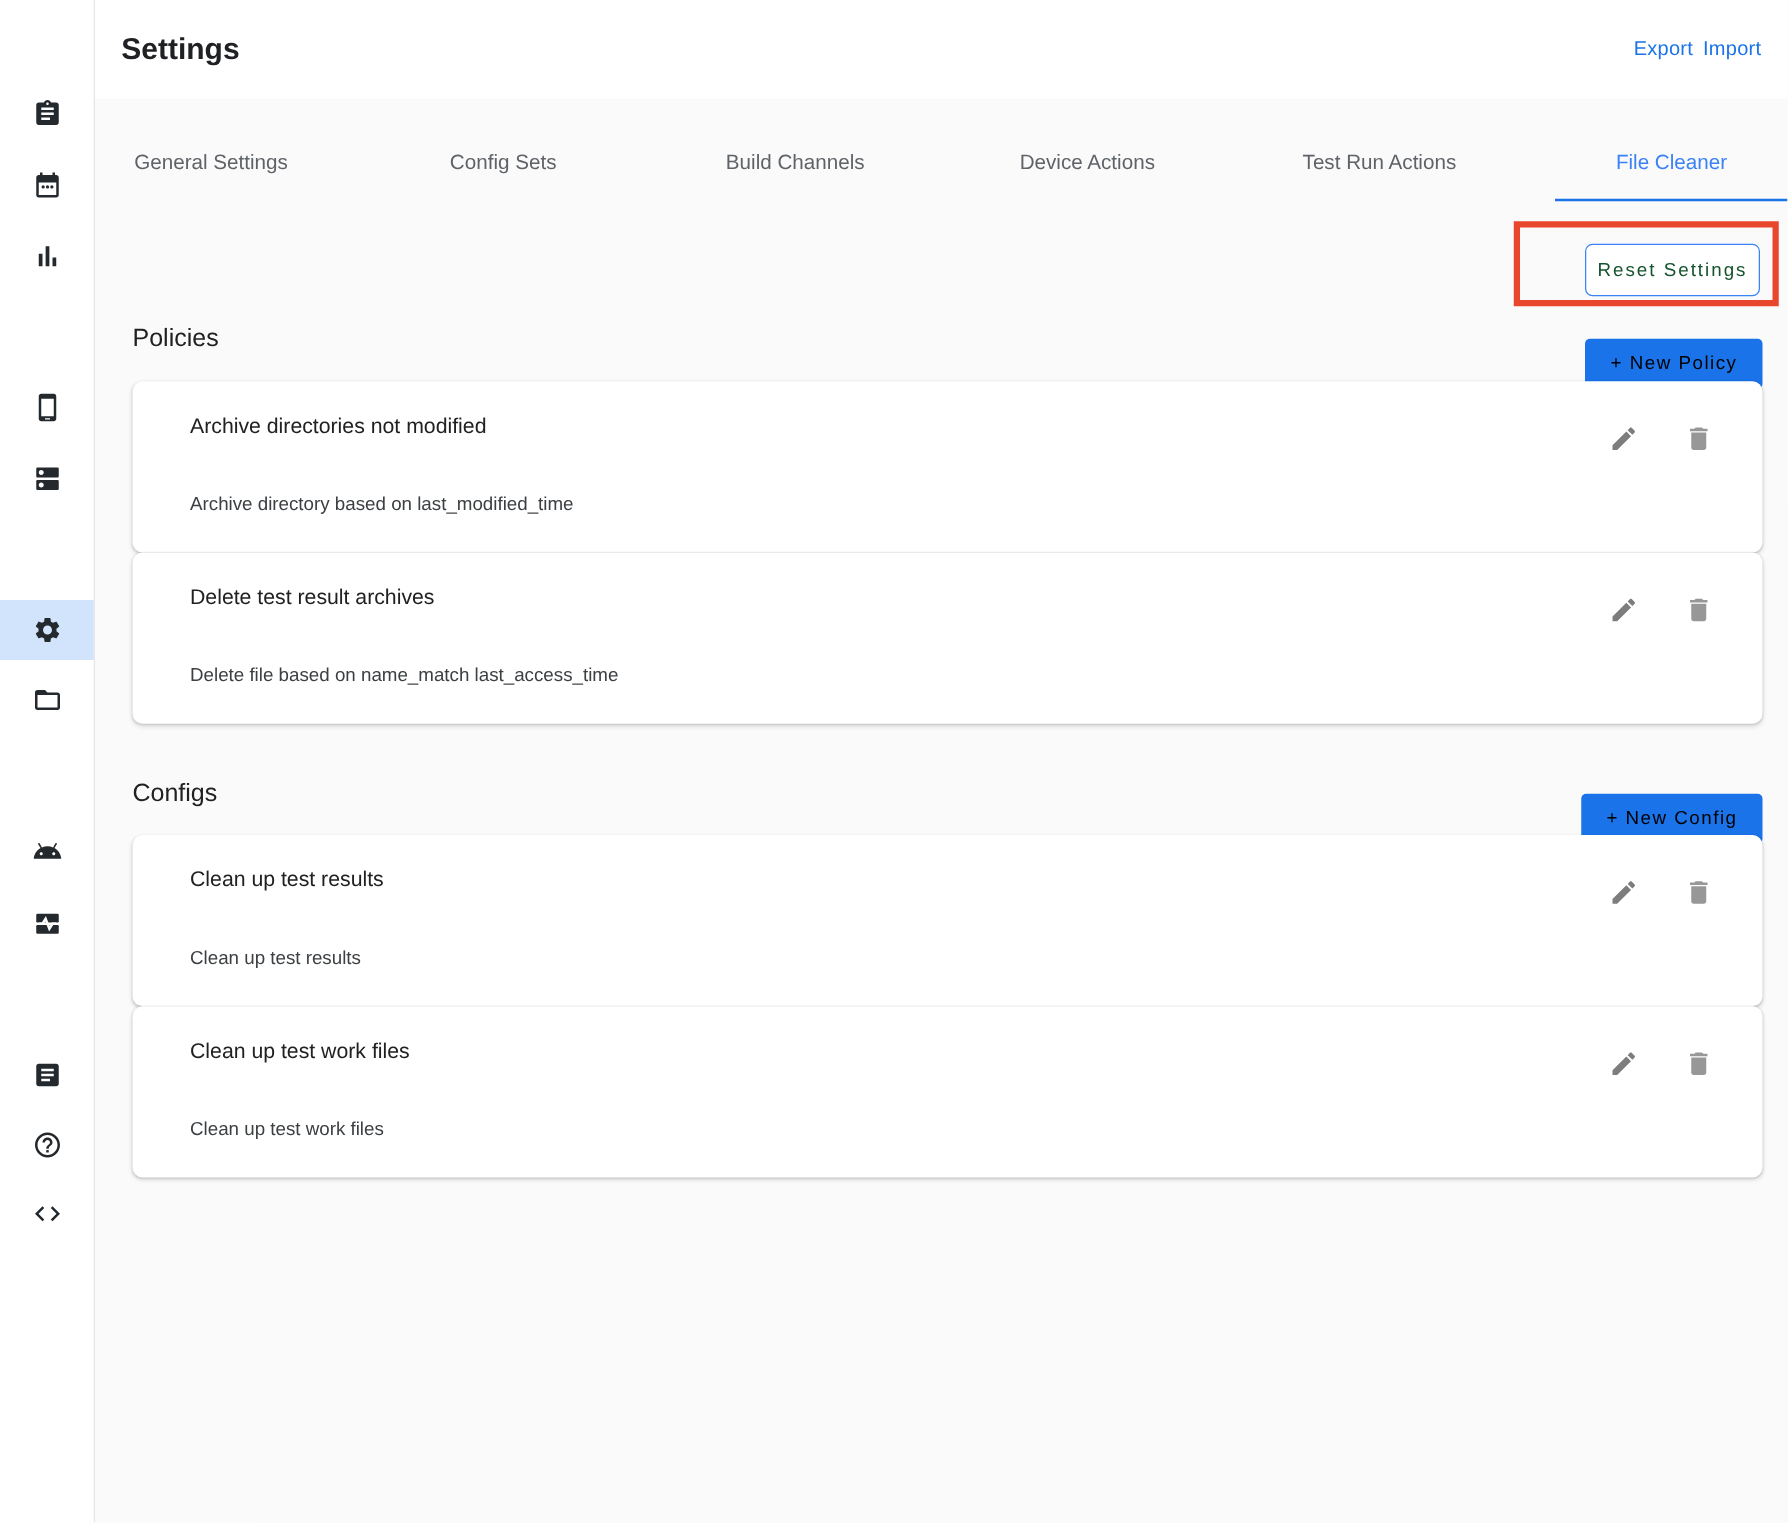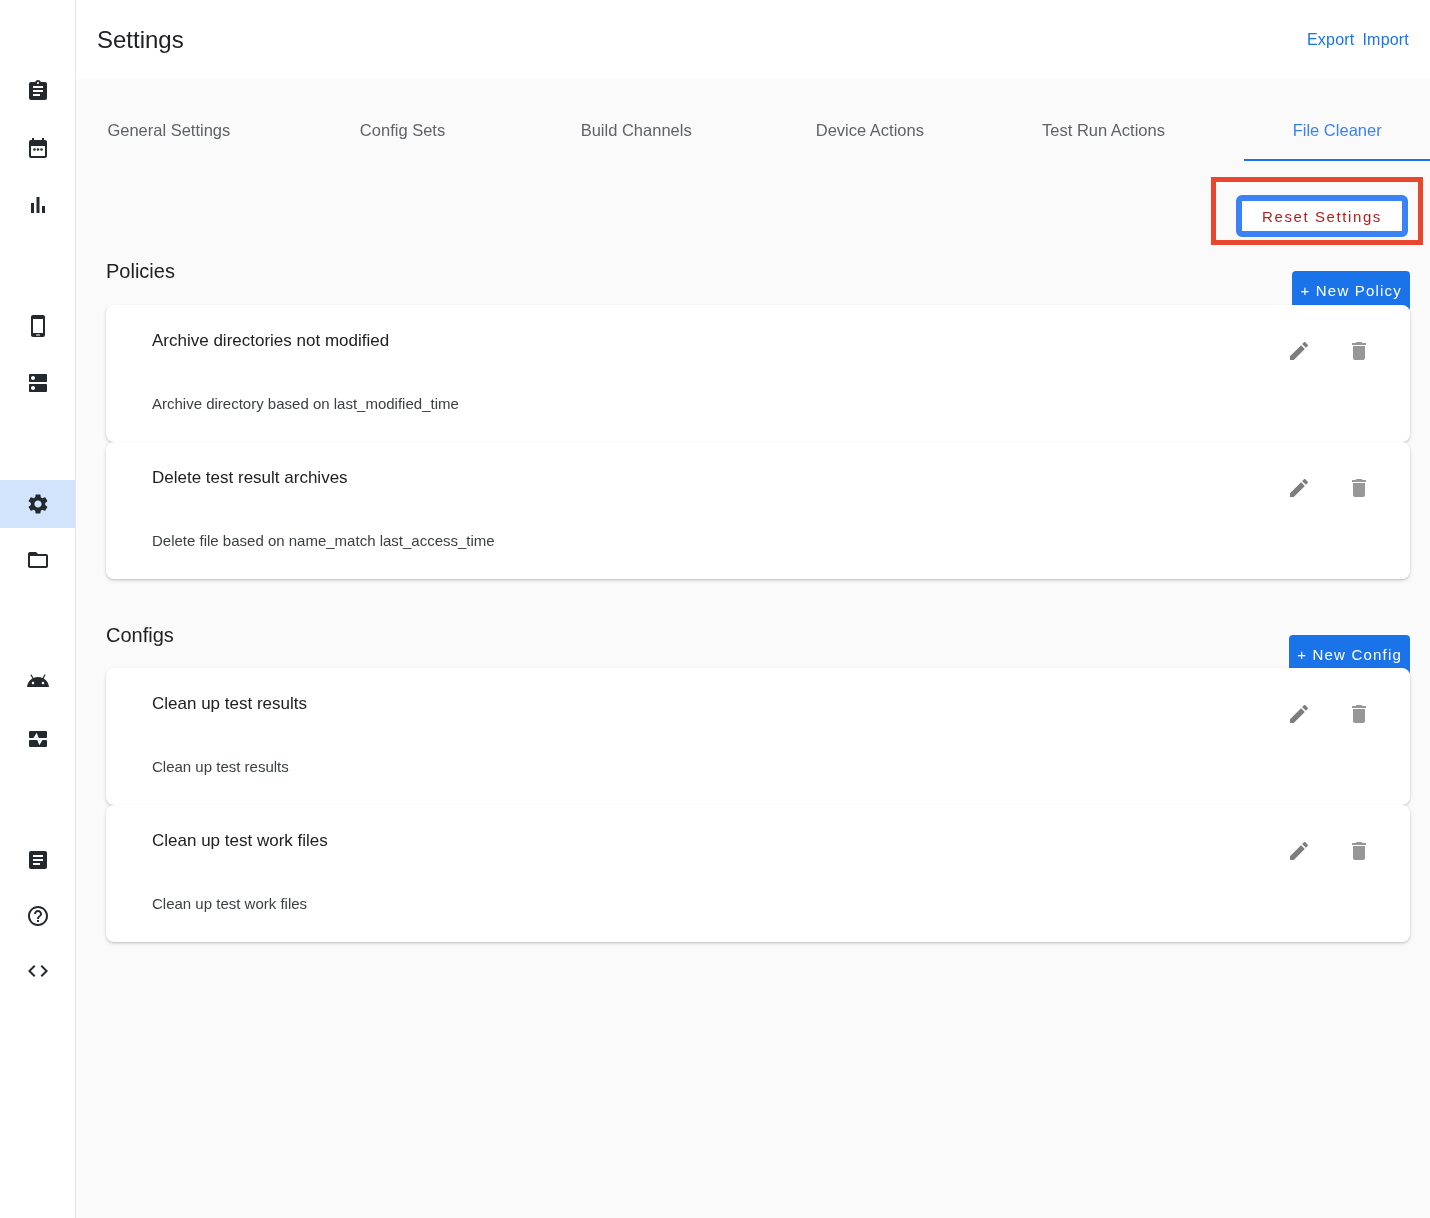--- a/index.html
+++ b/index.html
@@ -25,21 +25,21 @@
   .nav-item.active { background:#d2e3fc; }
 
   
   .main { flex:1; display:flex; flex-direction:column; background:#fafafa; min-width:0; }
 
   .header {
     height:79px; background:#ffffff; flex-shrink:0;
     display:flex; align-items:center; justify-content:space-between;
     padding:0 21px 0 21px;
   }
-  .page-title { font-size:24px; color:#202124; font-weight:400; }
+  .page-title { font-size:24px; color:#202124; font-weight:700; }
   .header-links { display:flex; gap:8px; }
   .text-link { font-size:16px; color:#1a73e8; cursor:pointer; letter-spacing:0.2px; }
 
   .tabs { height:82px; display:flex; flex-shrink:0;gap:48px; }
   .tab {
     flex:1; display:flex; align-items:center; justify-content:center;
     padding-top:22px; font-size:16.5px; color:#5f6368; cursor:pointer;
     border-bottom:2px solid transparent;
   }
   .tab.active { color:#3b82f6; border-bottom-color:#1a73e8; }
@@ -52,35 +52,35 @@
     position:absolute; top:30px; left:0; max-width:1000px;
     font-size:14px; line-height:20px; color:#5f6368;
   }
   .annotation-box {
     position:absolute; top:16px; right:-13px;
     width:212px; height:68px;
     border:5px solid #e8462d; pointer-events:none;
   }
   .reset-btn {
     position:absolute; top:34px; right:2px;
-    width:172px; height:42px;
-    background:#ffffff; border:6px solid #3b82f6; border-radius:6px;
-    color:#b91c1c; font-size:15px; letter-spacing:1.6px;
+    width:140px; height:42px;
+    background:#ffffff; border:1px solid #3b82f6; border-radius:6px;
+    color:#14532d; font-size:15px; letter-spacing:1.6px;
     font-family:"Liberation Sans", sans-serif; cursor:pointer;
   }
 
   .section-header {
     display:flex; justify-content:space-between; align-items:center;
     height:40px; margin:4px 0 14px;
   }
   .section-header.configs { margin:36px 0 13px; }
   .section-title { font-size:20px; color:#212121; font-weight:400; }
   .primary-btn {
-    height:40px; padding:0 8px;
-    background:#1a73e8; color:#ffffff; border:none; border-radius:4px;
+    height:40px; padding:0 20px;
+    background:#1a73e8; color:#000000; border:none; border-radius:4px;
     font-size:15px; letter-spacing:1.2px;
     font-family:"Liberation Sans", sans-serif; cursor:pointer;margin-top:39px;
   }
 
   .card {
     position:relative; height:137px; 
     background:#ffffff; border-radius:8px;
     box-shadow:0 2px 4px rgba(0,0,0,0.10), 0 1px 2px rgba(0,0,0,0.14);
   }
   .card-title { padding:26px 0 0 46px; font-size:17px; color:#212121; }

